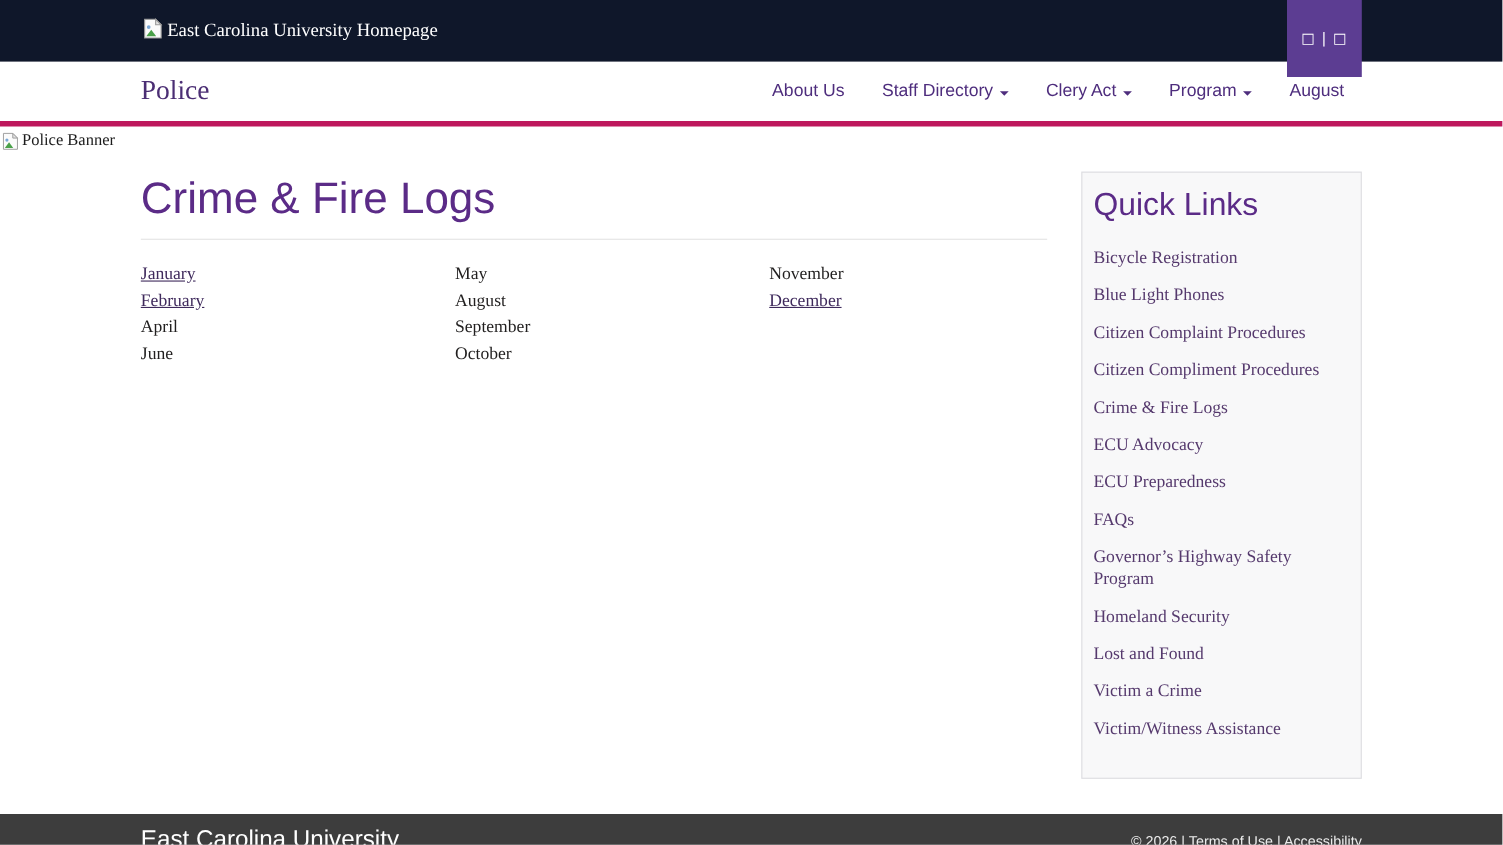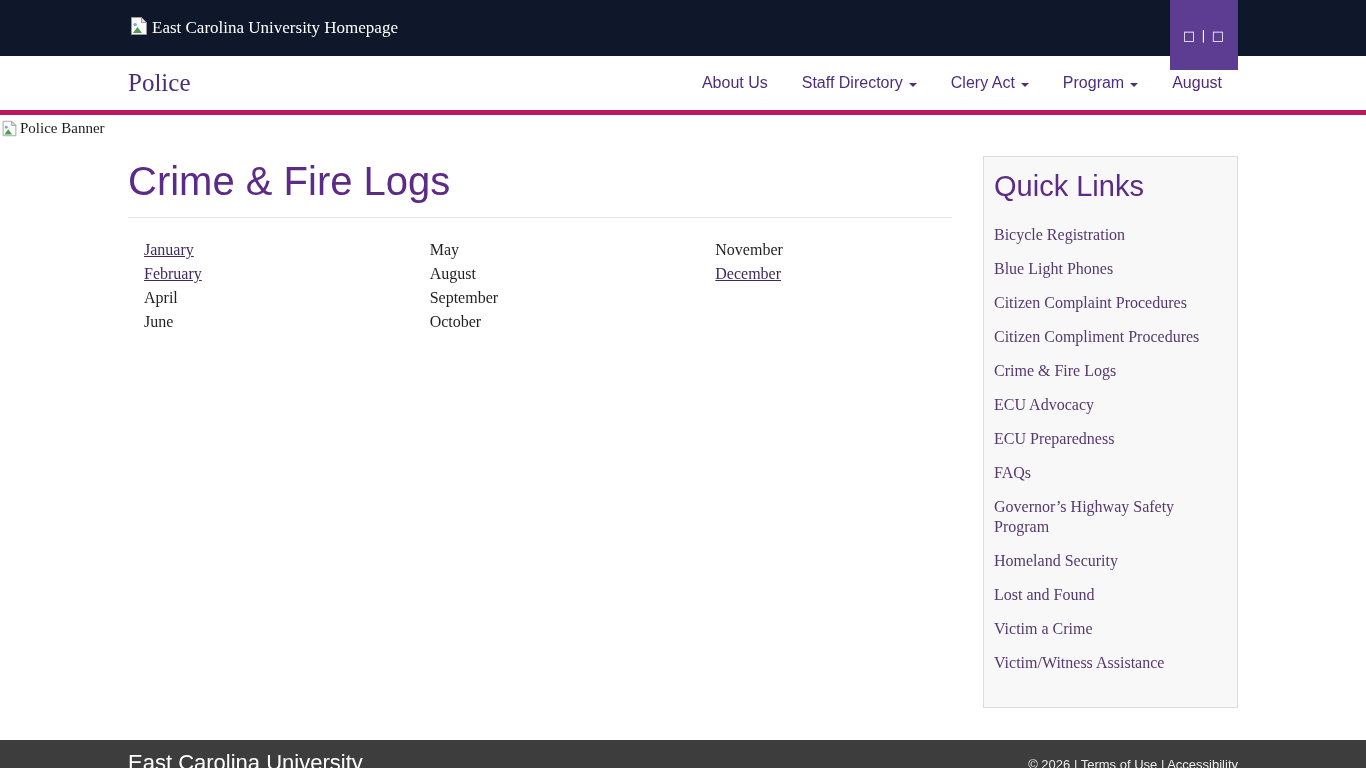--- a/index.html
+++ b/index.html
@@ -64,21 +64,21 @@
   .page-title {
     font-size:40px; line-height:46px; font-weight:400;
     color:#5b2b87; margin-top:2px;
   }
   .title-rule { border:none; border-top:1px solid #e3e3e3; margin-top:13px; }
   .months {
     list-style:none; margin-top:20px; width:845px;
     column-count:3; column-gap:12px;
     font-family:"Liberation Serif", serif; font-size:16px;
   }
-  .months li { line-height:24px; height:24px;margin-left:16px; }
+  .months li { line-height:24px; height:24px; }
   .month-link { color:#3f2a5c; text-decoration:underline; cursor:pointer; }
   .month-plain { color:#211f1f; }
 
   
   .sidebar {
     margin-left:auto; width:255px;
     background:#f8f8f9; border:1px solid #dcdce0;
     padding:12px 10px 20px 10px;
   }
   .sidebar-title {

